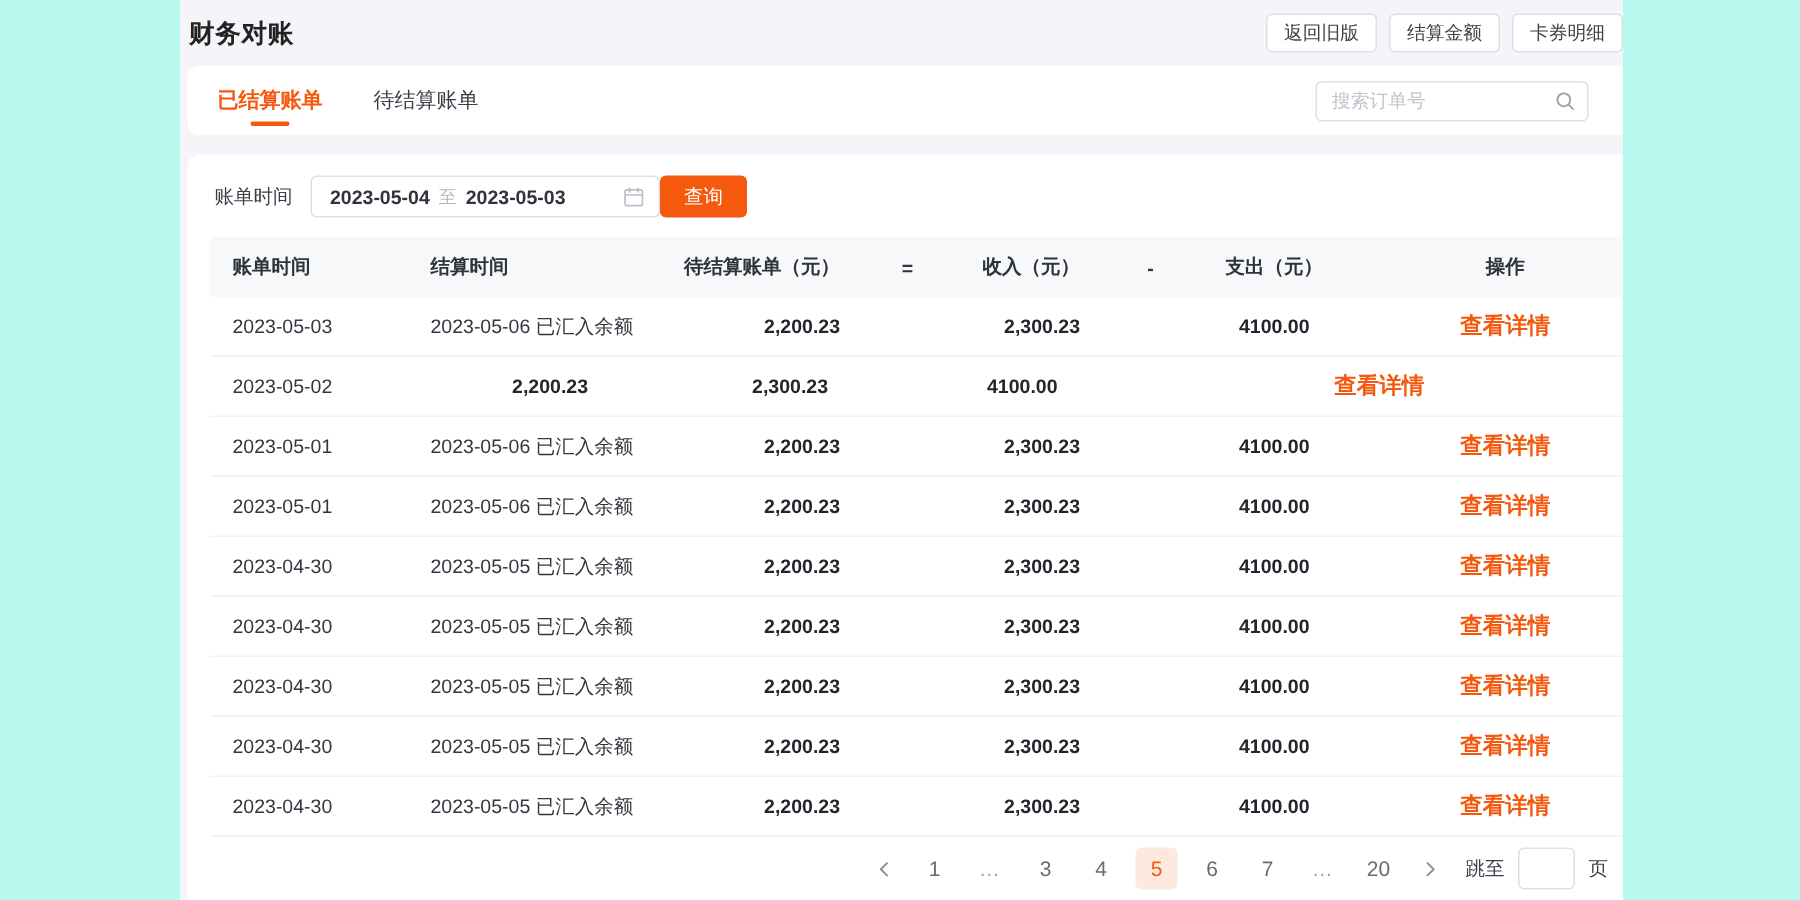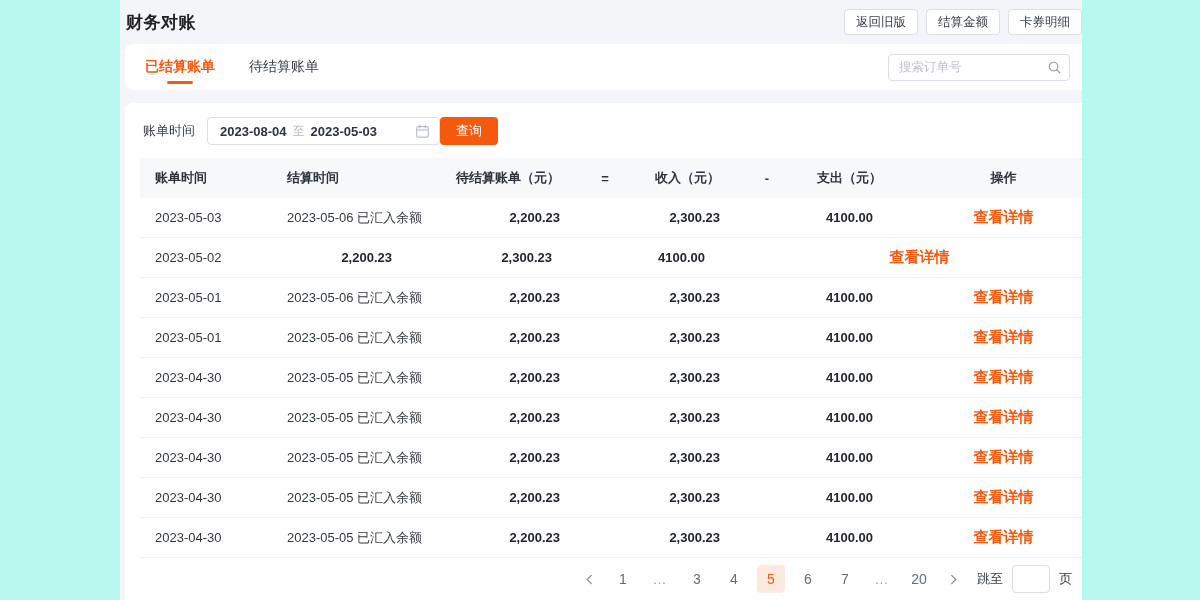--- a/index.html
+++ b/index.html
@@ -15,21 +15,21 @@
 
   
   .topbar{height:44px;display:flex;align-items:center;justify-content:space-between;padding-left:6px;}
   .page-title{font-size:17px;font-weight:700;color:#222;letter-spacing:.5px;}
   .topbar-actions{display:flex;gap:8px;}
   .tool-btn{height:26px;padding:0 11px;background:#fff;border:1px solid #dcdfe6;border-radius:4px;
     font-size:12.5px;color:#3a3f48;display:flex;align-items:center;cursor:pointer;white-space:nowrap;}
 
   
   .tabs-card{margin-left:5px;height:46px;background:#fff;border-radius:8px 0 0 8px;
-    display:flex;align-items:center;padding:0 12px 0 20px;margin-bottom:13px;}
+    display:flex;align-items:center;padding:0 23px 0 20px;margin-bottom:13px;}
   .tab{position:relative;font-size:14px;color:#3a3f48;margin-right:34px;height:46px;
     display:flex;align-items:center;cursor:pointer;}
   .tab.active{color:var(--accent);font-weight:700;}
   .tab.active::after{content:"";position:absolute;left:50%;transform:translateX(-50%);
     bottom:6px;width:26px;height:3px;border-radius:2px;background:var(--accent);}
   .tabs-spacer{flex:1;}
   .search-wrap{position:relative;width:182px;}
   .search-input{width:182px;height:27px;border:1px solid #dcdfe6;border-radius:4px;
     padding:0 30px 0 10px;font-size:12.5px;color:#333;background:#fff;outline:none;
     font-family:"Liberation Sans", sans-serif;}
@@ -107,21 +107,21 @@
         </svg>
       </div>
     </div>
 
     <div class="main-card">
 
       <div class="filter-row">
         <div class="filter-label">账单时间</div>
         <div class="date-range">
           <span style="display:flex;align-items:center;">
-            <span class="date-text">2023-08-04</span>
+            <span class="date-text">2023-05-04</span>
             <span class="date-sep">至</span>
             <span class="date-text">2023-05-03</span>
           </span>
           <svg class="calendar-icon" viewBox="0 0 16 16">
             <rect x="1.8" y="2.8" width="12.4" height="11.2" rx="1.5" fill="none" stroke="#b9bec9" stroke-width="1.2"></rect>
             <line x1="5" y1="1.4" x2="5" y2="4.2" stroke="#b9bec9" stroke-width="1.2" stroke-linecap="round"></line>
             <line x1="11" y1="1.4" x2="11" y2="4.2" stroke="#b9bec9" stroke-width="1.2" stroke-linecap="round"></line>
             <line x1="1.8" y1="6.4" x2="14.2" y2="6.4" stroke="#b9bec9" stroke-width="1.2"></line>
           </svg>
         </div>

